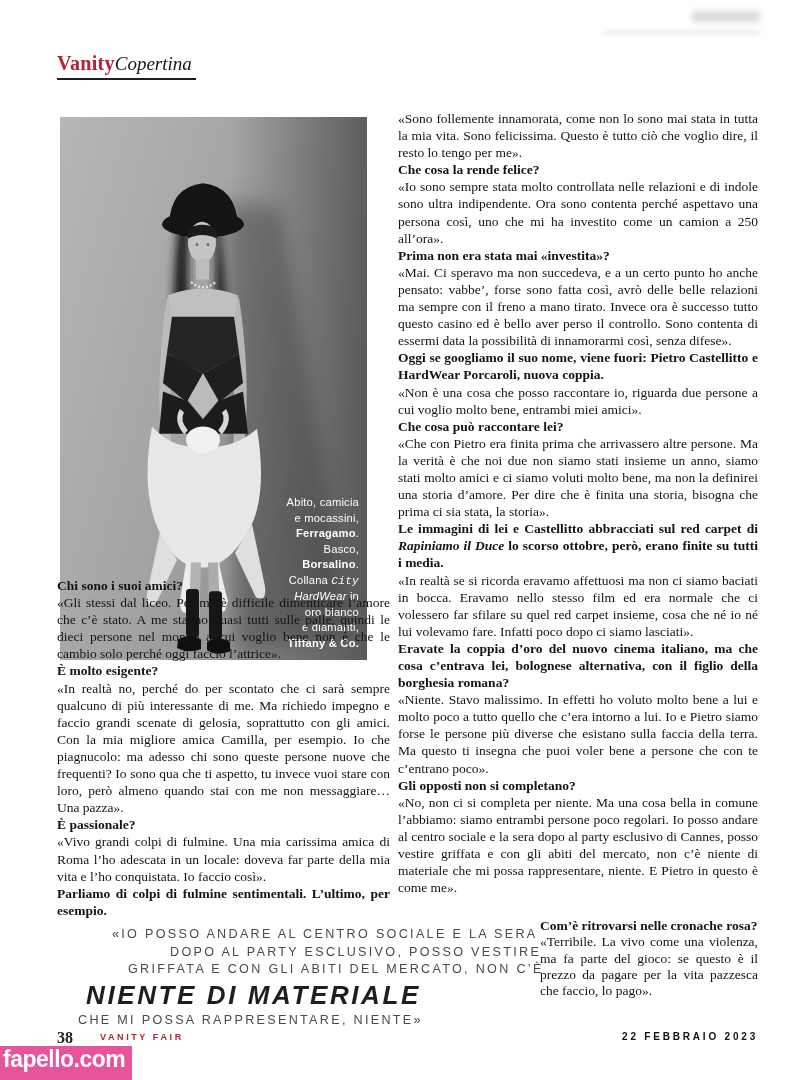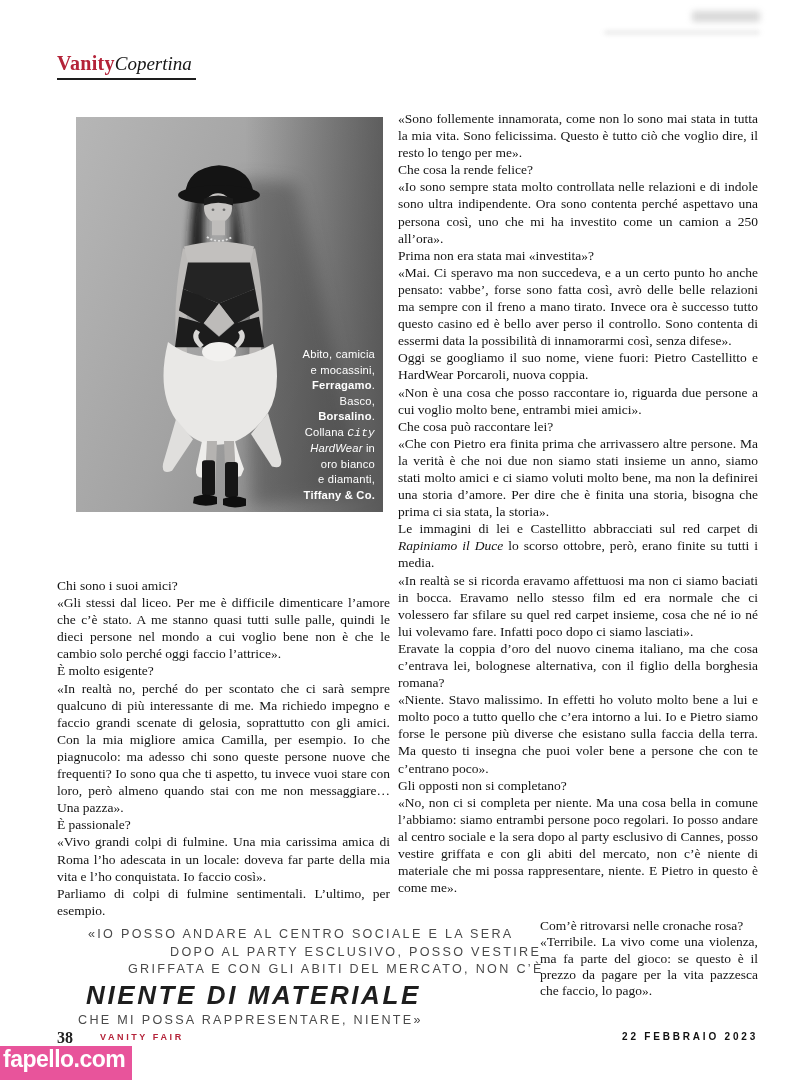--- a/index.html
+++ b/index.html
@@ -12,40 +12,40 @@
   .mag-header{
     position:absolute;left:57px;top:52px;display:inline-block;
     border-bottom:2px solid #1d1d1d;padding-bottom:3px;padding-right:4px;
   }
   .brand{font-weight:bold;font-size:20px;color:#b42339;letter-spacing:.3px;}
   .section{font-style:italic;font-size:19px;color:#161616;}
   .smudge{position:absolute;background:#d9d9d9;filter:blur(3px);border-radius:2px;}
   .smudge-1{left:692px;top:11px;width:68px;height:11px;}
   .smudge-2{left:604px;top:30px;width:156px;height:5px;background:#ededed;filter:blur(2px);}
   
-  .photo{position:absolute;left:76px;top:117px;width:307px;height:395px;overflow:hidden;}
+  .photo{position:absolute;left:60px;top:117px;width:307px;height:543px;overflow:hidden;}
   .photo svg{display:block;width:100%;height:100%;}
   .photo-caption{
     position:absolute;right:8px;bottom:9px;text-align:right;color:#ffffff;
     font-family:"Liberation Sans", sans-serif;font-size:11.2px;line-height:15.5px;
     letter-spacing:.2px;
   }
   
   .col{position:absolute;}
   .col p{margin:0;text-align:justify;font-size:13.5px;line-height:17.1px;hyphens:auto;}
-  .col p.q{font-weight:normal;}
+  .col p.q{font-weight:bold;}
   .left-col{left:57px;top:577px;width:333px;}
   .right-col{left:398px;top:110px;width:360px;}
   .right-col-bottom{left:540px;top:918px;width:218px;}
   .right-col-bottom p{line-height:16.3px;}
   
   .pull-quote{position:absolute;left:60px;top:926px;width:478px;font-family:"Liberation Sans", sans-serif;}
   .pq-small{font-size:12.6px;letter-spacing:2.3px;color:#4a4a4a;line-height:17.5px;white-space:nowrap;}
   .pq-big{font-size:26px;font-weight:bold;font-style:italic;letter-spacing:2.6px;color:#1e1e1e;line-height:29px;margin-top:2px;margin-bottom:2px;white-space:nowrap;}
-  .pq-0{margin-left:28px;}
+  .pq-0{margin-left:52px;}
   .pq-1{margin-left:110px;}
   .pq-2{margin-left:68px;}
   .pq-3{margin-left:26px;}
   .pq-4{margin-left:18px;}
   
   .footer-num{position:absolute;left:57px;top:1029px;font-weight:bold;font-size:16px;color:#222;}
   .footer-brand{position:absolute;left:100px;top:1032px;font-family:"Liberation Sans", sans-serif;font-weight:bold;font-size:9px;letter-spacing:2.6px;color:#b42339;}
   .footer-date{position:absolute;right:38px;top:1031px;font-family:"Liberation Sans", sans-serif;font-weight:bold;font-size:10px;letter-spacing:2.8px;color:#111;}
   
   .watermark-bar{

